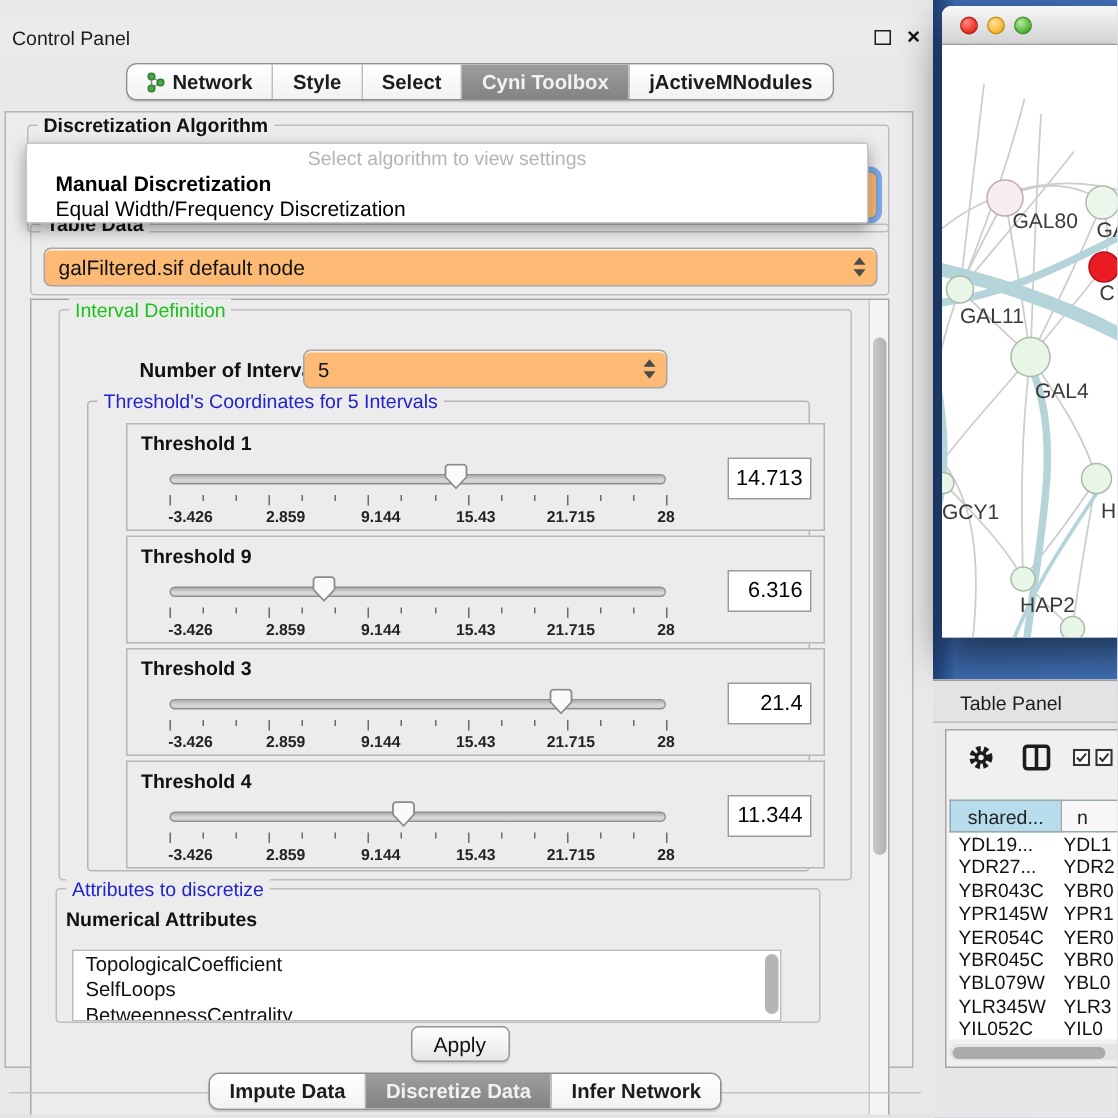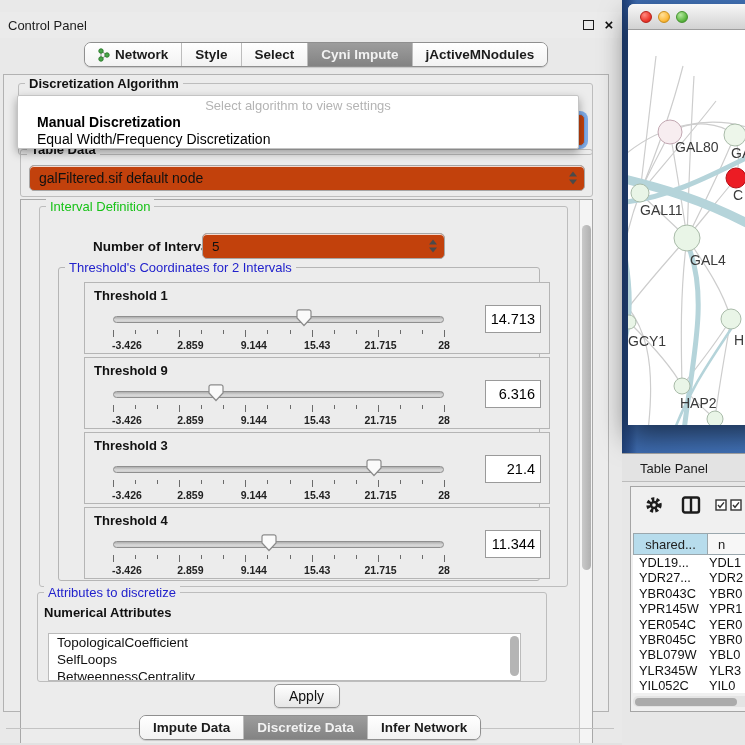--- a/index.html
+++ b/index.html
@@ -25,21 +25,21 @@
   .net-icon svg { display:block; }
 
   
   .content { position:absolute; left:3px; top:62px; width:606px; height:638px; border:1px solid #b2b2b2; background:#ececec; }
 
   .group { position:absolute; border:1px solid #bdbdbd; border-radius:3px; }
   .group > .gtitle { position:absolute; top:-8px; left:6px; background:#ececec; padding:0 4px; font-size:13px; color:#111; font-weight:bold; white-space:nowrap; }
   .group > .gtitle.green { color:var(--green-title); font-weight:normal; }
   .group > .gtitle.blue { color:var(--blue-title); font-weight:normal; }
 
-  .combo { position:absolute; background:#c2410c; border:1px solid #a6a6a6; border-radius:5px; font-size:14px; color:#111; display:flex; align-items:center; padding-left:9px; cursor:pointer; box-shadow:inset 0 1px 0 rgba(255,255,255,.8); }
+  .combo { position:absolute; background:#fdba74; border:1px solid #a6a6a6; border-radius:5px; font-size:14px; color:#111; display:flex; align-items:center; padding-left:9px; cursor:pointer; box-shadow:inset 0 1px 0 rgba(255,255,255,.8); }
   .combo .spin { position:absolute; right:7px; top:50%; transform:translateY(-50%); display:flex; flex-direction:column; gap:3px; }
   .combo .spin i { width:0; height:0; border-left:4px solid transparent; border-right:4px solid transparent; }
   .combo .spin i.up { border-bottom:5px solid #4a4a4a; }
   .combo .spin i.dn { border-top:5px solid #4a4a4a; }
   .combo.focused { box-shadow:0 0 0 3px rgba(90,150,230,.75); border-color:#6f9ddc; }
 
   
   .algo-popup { position:absolute; left:13px; top:20px; width:562px; height:54px; background:#ffffff; border:1px solid #c4c4c4; border-radius:2px; box-shadow:0 4px 10px rgba(0,0,0,.35); z-index:50; }
   .algo-popup .ph { position:absolute; left:0; right:0; top:2px; text-align:center; font-size:13px; color:#b4b4b4; }
   .algo-popup .opt { position:absolute; left:18px; right:2px; font-size:14px; color:#000; padding-left:1px; cursor:pointer; white-space:nowrap; }
@@ -132,21 +132,21 @@
         </span>
         <span>Network</span>
       </div>
       <div class="tab">
           <span>Style</span>
         </div>
       <div class="tab">
           <span>Select</span>
         </div>
       <div class="tab selected">
-          <span>Cyni Impute</span>
+          <span>Cyni Toolbox</span>
         </div>
       <div class="tab">
           <span>jActiveMNodules</span>
         </div>
     </div>
 
     <div class="content">
 
       <div class="group" style="left:14px; top:8px; width:575px; height:72px;">
         <span class="gtitle">Discretization Algorithm</span>
@@ -183,21 +183,21 @@
           <span style="position:absolute; left:53px; top:32px; font-size:13.5px; font-weight:bold; color:#111;">Number of Intervals</span>
           <div class="combo" style="left:162px; top:26px; width:243px; height:26px; font-size:13.5px;">
             <span>5</span>
             <span class="spin">
                 <i class="up"></i>
                 <i class="dn"></i>
               </span>
           </div>
 
           <div class="group" style="left:18px; top:60px; width:482px; height:314px; border-color:#b5b5b5;">
-            <span class="gtitle blue">Threshold's Coordinates for 2 Intervals</span>
+            <span class="gtitle blue">Threshold's Coordinates for 5 Intervals</span>
 
             <div class="threshold-box" style="top:14px;">
               <span class="t-title">Threshold 1</span>
               <div class="slider">
                 <div class="track"></div>
                 <div class="thumb" style="left: 57.7197%;"><svg width="16" height="18" viewBox="0 0 16 18">
                       <path d="M3,0.8 h10 a2,2 0 0 1 2,2 v6.2 l-7,7.5 l-7,-7.5 v-6.2 a2,2 0 0 1 2,-2 z" fill="#fafafa" stroke="#8a8a8a" stroke-width="1.2"></path>
                     </svg></div>
                 <div class="ticks">
                     <span class="tick major" style="left: 0%;"></span>

